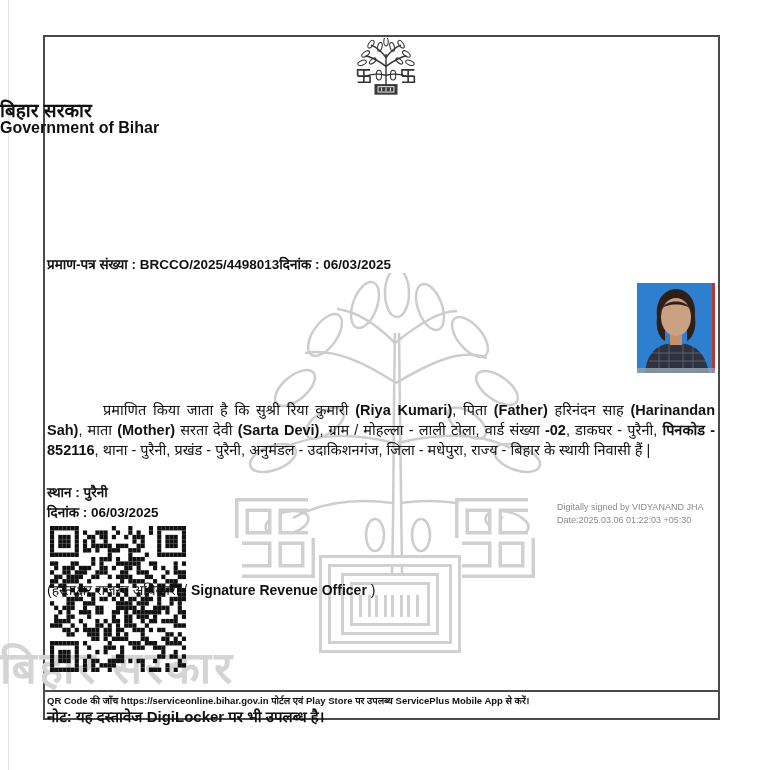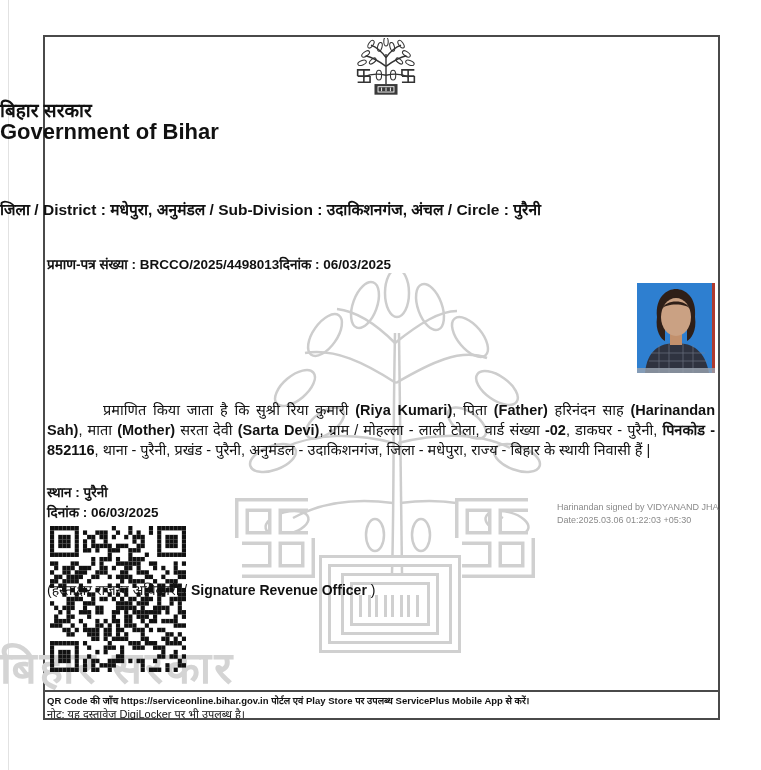--- a/index.html
+++ b/index.html
@@ -9,37 +9,37 @@
   html,body{margin:0;padding:0;background:#ffffff;}
   body{width:761px;height:770px;overflow:hidden;font-family:"Liberation Sans","DejaVu Sans",sans-serif;color:var(--text);}
   .page{position:relative;width:761px;height:770px;background:#ffffff;}
   .page-edge{position:absolute;left:8px;top:0;width:1px;height:770px;background:#e2e2e2;}
   .cert-border{position:absolute;left:43px;top:35px;width:677px;height:685px;border:2px solid var(--border);box-sizing:border-box;background:transparent;}
   .abs{position:absolute;}
   .centered{left:0;right:0;text-align:left;}
   .layer-watermark{z-index:0;}
   .layer-content{z-index:2;}
   .hdr-hi{top:97px;font-size:19px;font-weight:bold;}
-  .hdr-en{top:119px;font-size:22px;font-weight:bold;}
+  .hdr-en{top:119px;font-size:16px;font-weight:bold;}
   .hdr-form{top:142px;font-size:15px;font-weight:bold;}
   .cert-title{top:177px;font-size:15.5px;font-weight:bold;}
   .district-line{top:198px;font-size:15.5px;font-weight:bold;}
   .num-row{top:255px;left:47px;width:668px;display:flex;font-size:13.5px;font-weight:bold;}
   .photo{left:637px;top:283px;width:78px;height:90px;}
   .body-text{left:47px;top:400px;width:668px;font-size:14.5px;line-height:20px;text-align:justify;text-indent:56px;}
   .place{left:47px;top:483px;font-size:13.5px;font-weight:bold;}
   .date2{left:47px;top:503px;font-size:13.5px;font-weight:bold;}
   .qr{left:50px;top:526px;width:136px;height:146px;}
   .dsig{left:557px;top:501px;font-size:9px;line-height:13px;color:var(--digital_sig);}
   .sig-caption{top:580px;left:47px;width:668px;font-size:14px;}
   .wm-art{left:225px;top:273px;width:340px;height:410px;}
   .wm-text{top:636px;font-size:44px;font-weight:bold;color:var(--watermark_text);letter-spacing:3px;font-family:"Liberation Serif","DejaVu Serif",serif;}
   .footer-divider{top:690px;left:43px;width:677px;border-top:2px solid var(--border);}
   .footer-1{left:47px;top:694px;font-size:9.5px;font-weight:bold;}
-  .footer-2{left:47px;top:706px;font-size:11px;font-weight:normal;}
+  .footer-2{left:47px;top:706px;font-size:15px;font-weight:bold;}
 </style>
 </head>
 <body>
 
 <div class="page">
   <div class="page-edge"></div>
   <div class="cert-border"></div>
 
   <svg class="abs wm-art layer-watermark" viewBox="0 0 340 410" fill="none">
     <g stroke="#cdcdcd" stroke-width="2.5">
@@ -135,21 +135,20 @@
     <g>
       <rect x="32" y="52" width="26" height="12" fill="#3a3a3a"></rect>
       <rect x="36" y="55" width="18" height="6" fill="none" stroke="#ffffff" stroke-width="1"></rect>
       <path d="M40 56 V60 M45 56 V60 M50 56 V60" stroke="#ffffff" stroke-width="1"></path>
     </g>
   </svg>
 
   <div class="abs centered hdr-hi layer-content">बिहार सरकार</div>
   <div class="abs centered hdr-en layer-content">Government of Bihar</div>
 
-  <div class="abs centered district-line layer-content">जिला / District : मधेपुरा, अनुमंडल / Sub-Division : उदाकिशनगंज, अंचल / Circle : पुरैनी</div>
 
   <div class="abs num-row layer-content">
     <span>प्रमाण-पत्र संख्या : BRCCO/2025/4498013</span>
     <span>दिनांक : 06/03/2025</span>
   </div>
 
   <svg class="abs photo layer-content" viewBox="0 0 78 90" preserveAspectRatio="none">
     <rect x="0" y="0" width="78" height="90" fill="#2e7fd0"></rect>
     <rect x="75" y="0" width="3" height="90" fill="#b03a2e"></rect>
 
@@ -684,21 +683,21 @@
       <rect x="14" y="32" width="1" height="1"></rect>
       <rect x="22" y="32" width="1" height="1"></rect>
       <rect x="24" y="32" width="1" height="1"></rect>
       <rect x="25" y="32" width="1" height="1"></rect>
       <rect x="26" y="32" width="1" height="1"></rect>
       <rect x="28" y="32" width="1" height="1"></rect>
       <rect x="30" y="32" width="1" height="1"></rect>
     </svg>
 
   <div class="abs dsig layer-content">
-    <div>Harinandan signed by VIDYANAND JHA</div>
+    <div>Digitally signed by VIDYANAND JHA</div>
     <div>Date:2025.03.06 01:22:03 +05:30</div>
   </div>
 
   <div class="abs sig-caption layer-content"><span>(हस्ताक्षर राजस्व अधिकारी / </span><span style="font-weight: bold;">Signature Revenue Officer</span><span> )</span></div>
 
   <div class="abs footer-divider layer-content"></div>
   <div class="abs footer-1 layer-content">QR Code की जाँच https://serviceonline.bihar.gov.in पोर्टल एवं Play Store पर उपलब्ध ServicePlus Mobile App से करें।</div>
   <div class="abs footer-2 layer-content">नोट: यह दस्तावेज DigiLocker पर भी उपलब्ध है।</div>
 </div>
 

